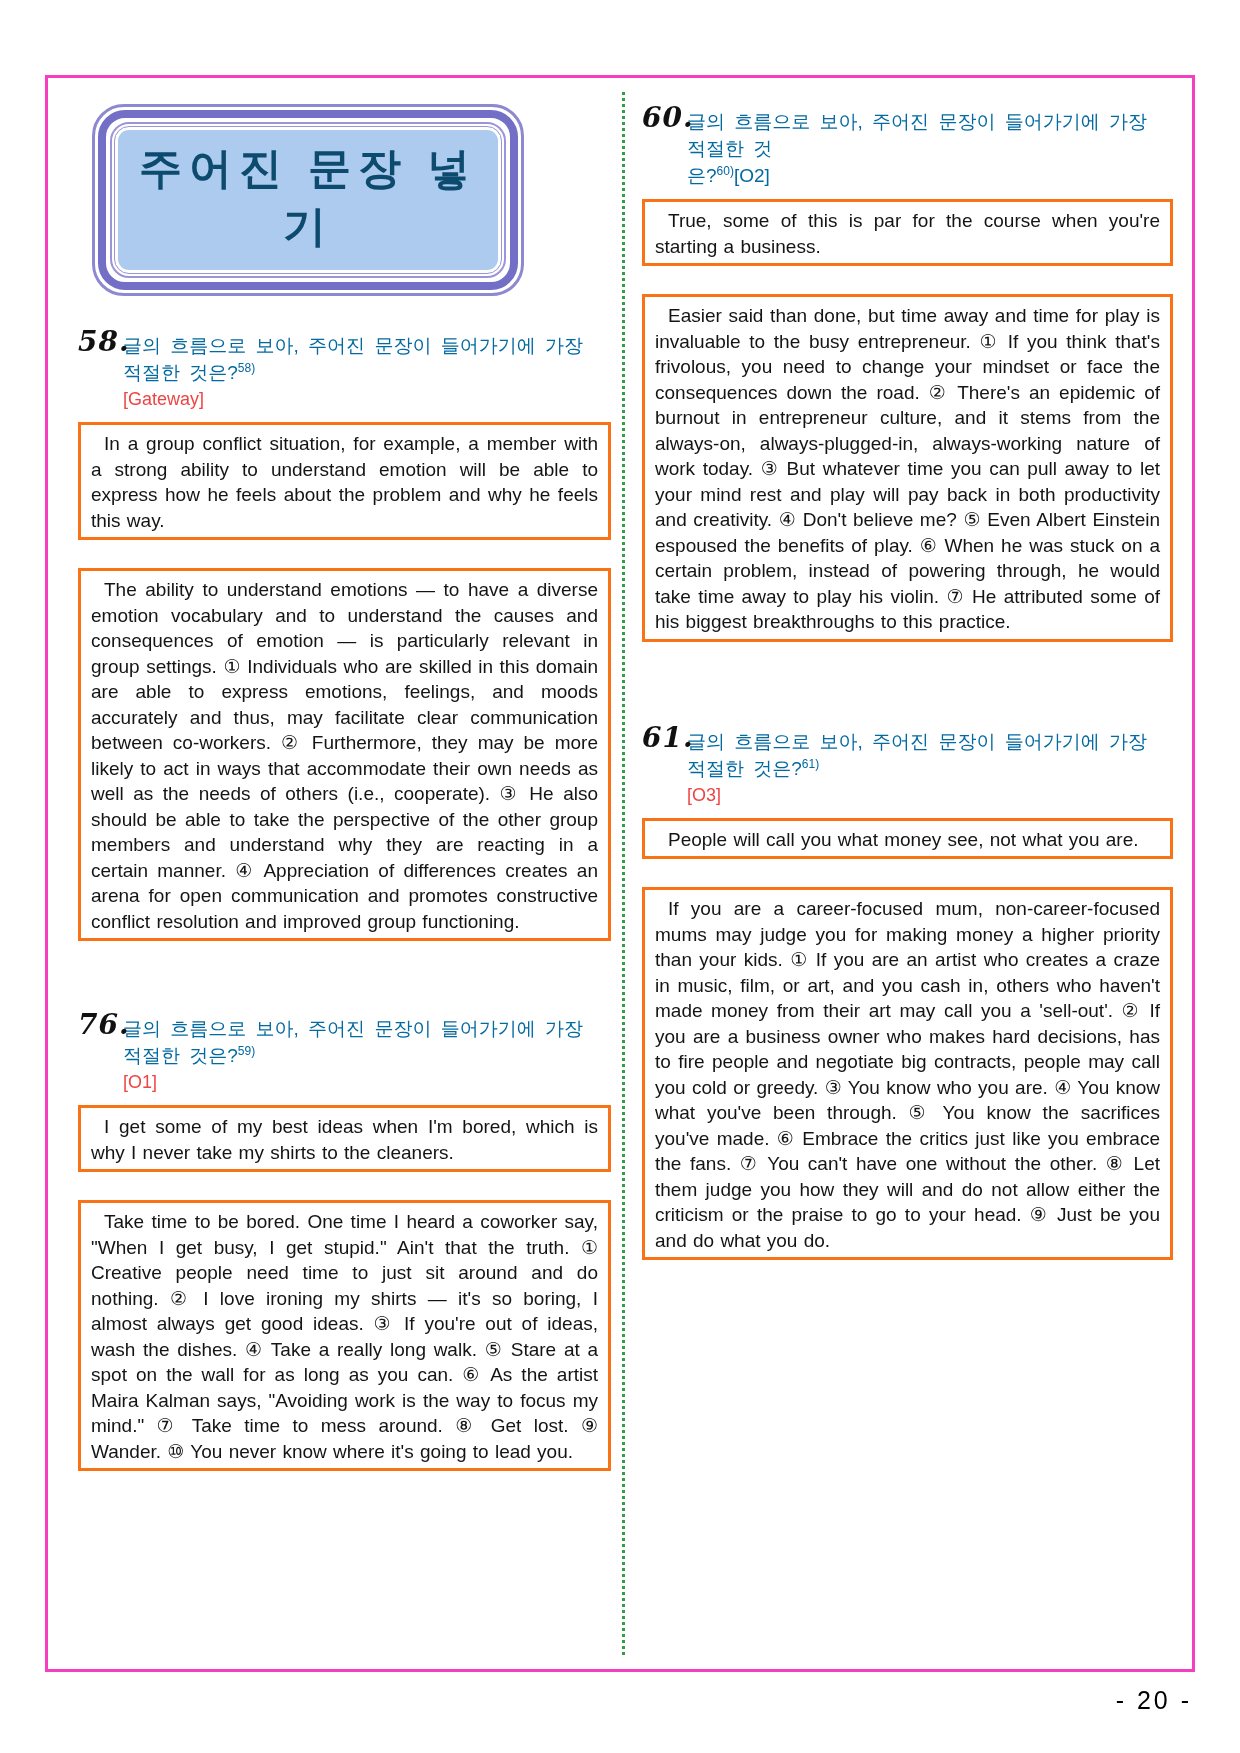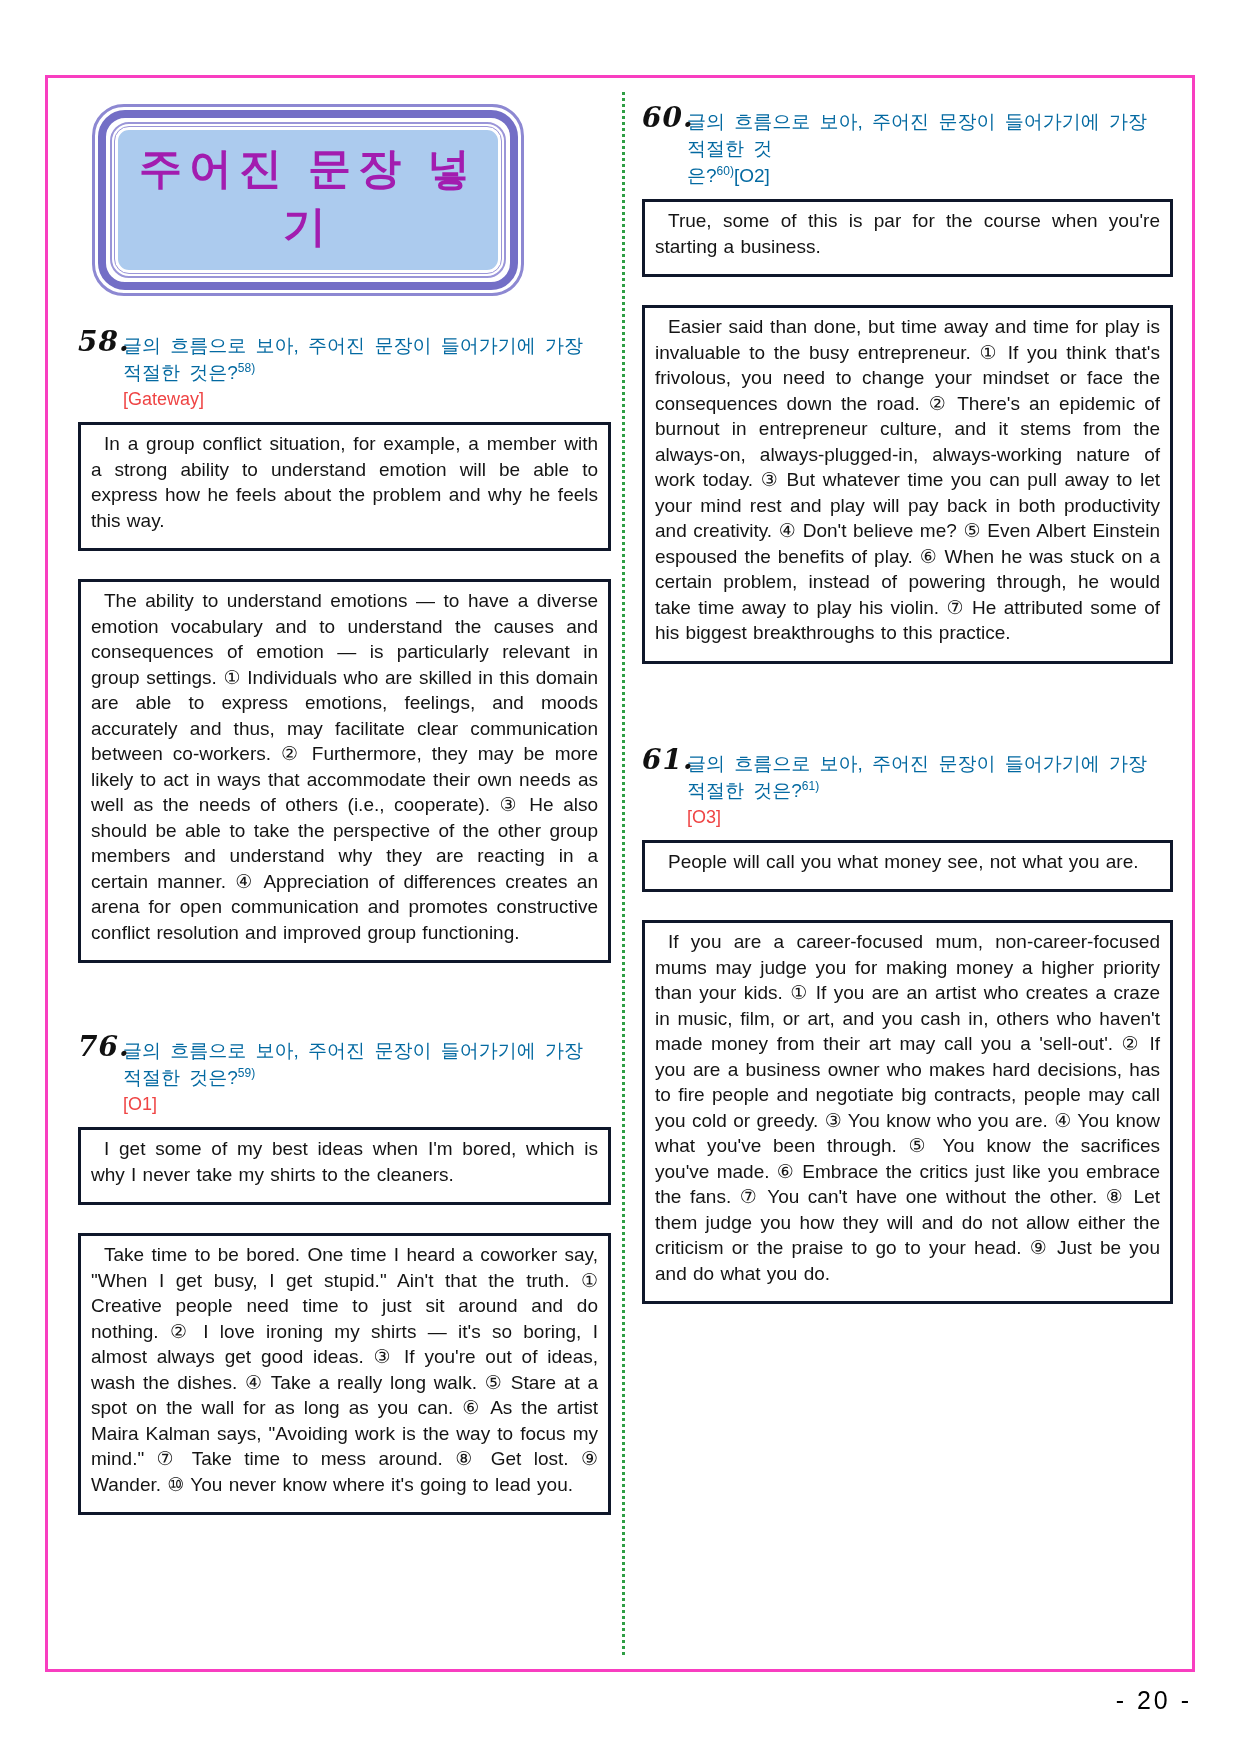--- a/index.html
+++ b/index.html
@@ -22,41 +22,41 @@
 
   
   .title-wrap{margin:26px 0 0 14px;width:432px;}
   .t1{border:3px solid #8d88d2;border-radius:32px;padding:3px;}
   .t2{border:8px solid #736ec6;border-radius:27px;padding:4px;background:#fff;}
   .t3{border:2px solid #9a95d8;border-radius:19px;padding:3px;}
   .t4{
     background:#accbee;border:3px solid #ffffff;border-radius:14px;
     outline:1px solid #9a95d8;
     text-align:center;font-size:43px;font-weight:bold;letter-spacing:7px;
-    padding:10px 0 14px 0;color:#a21caf;
+    padding:10px 0 14px 0;color:#0c4a6e;
   }
 
   .q-header{position:relative;padding-left:45px;}
   .q58-h{margin-top:36px;}
   .q59-h{margin-top:74px;}
   .q60-h{margin-top:30px;}
   .q61-h{margin-top:86px;}
   .q-num{
     position:absolute;left:0;top:-7px;
     font-family:"DejaVu Serif",serif;font-style:italic;font-weight:bold;
     font-size:28px;letter-spacing:1px;
   }
   .q-prompt{font-size:19px;line-height:27px;word-spacing:4px;color:#0369a1;}
   sup.fn{font-size:12px;vertical-align:super;line-height:0;word-spacing:0;}
   .q-tagline{font-size:18px;line-height:26px;color:#ef4444;}
 
   .cyanbox{
-    border:3px solid #0f172a;background:#fff;
+    border:3px solid #f97316;background:#fff;
     font-size:19px;line-height:25.5px;text-align:justify;color:#141414;
-    padding:6px 10px 15px 10px;
+    padding:6px 10px 4px 10px;
   }
   .cyanbox p{margin:0;text-indent:13px;word-spacing:1px;}
   .given{margin-top:10px;}
   .passage{margin-top:28px;}
 
   .page-num{
     position:absolute;left:45px;top:1686px;width:1147px;text-align:right;
     font-size:25px;letter-spacing:3px;color:#000;
   }
 </style>

